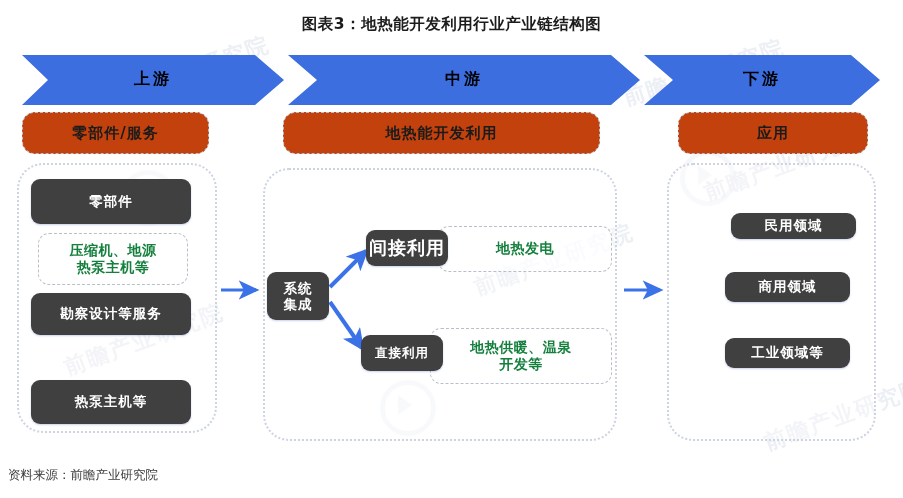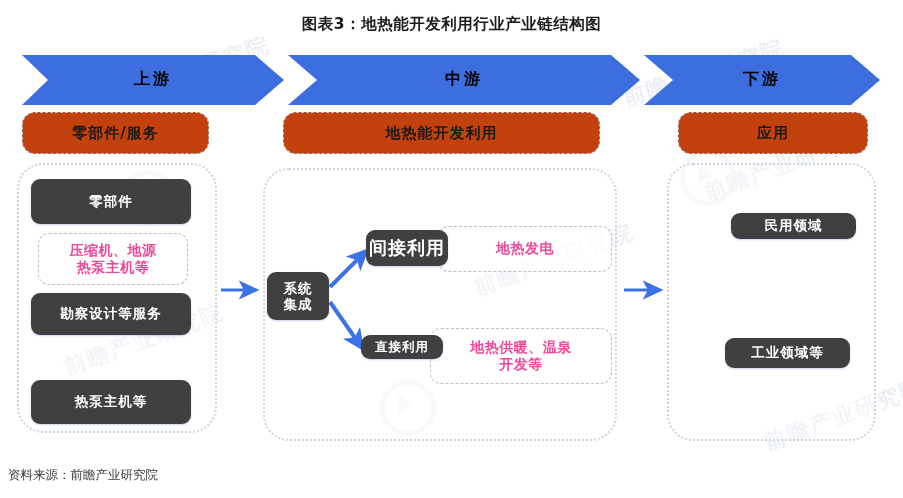--- a/index.html
+++ b/index.html
@@ -148,21 +148,21 @@
   
   .dbox {
     position: absolute;
     border: 1.4px dashed #b9bfc9;
     border-radius: 11px;
     background: rgba(255,255,255,0.6);
     display: flex;
     align-items: center;
     justify-content: center;
     text-align: center;
-    color: #ec4899;
+    color: #15803d;
     font-size: 14px;
     font-weight: bold;
     line-height: 1.25;
     z-index: 2;
     letter-spacing: .5px;
   }
 
   
   #wires {
     position: absolute;
@@ -231,26 +231,27 @@
   <div class="panel" style="left:263px; top:168px; width:350px; height:269px;"></div>
 
   <div class="bbox" style="left:267px; top:272px; width:62px; height:48px; white-space:pre-line; line-height:1.2;">系统
 集成</div>
 
   <div class="dbox" style="left:438px; top:226px; width:172px; height:44px;">地热发电</div>
   <div class="bbox" style="left:366px; top:230px; width:82px; height:36px; font-size:18px;">间接利用</div>
 
   <div class="dbox" style="left:430px; top:328px; width:180px; height:54px; white-space:pre-line;">地热供暖、温泉
 开发等</div>
-  <div class="bbox" style="left:361px; top:335px; width:82px; height:24px; font-size:12.5px;">直接利用</div>
+  <div class="bbox" style="left:361px; top:335px; width:82px; height:36px; font-size:12.5px;">直接利用</div>
 
   <div class="col-head" style="left:678px; top:112px; width:188px; height:40px;">应用</div>
   <div class="panel" style="left:667px; top:163px; width:205px; height:274px;"></div>
 
   <div class="bbox" style="left:731px; top:213px; width:125px; height:26px;">民用领域</div>
+  <div class="bbox" style="left:725px; top:272px; width:125px; height:30px;">商用领域</div>
   <div class="bbox" style="left:725px; top:338px; width:125px; height:30px;">工业领域等</div>
 
   <svg id="wires" viewBox="0 0 903 498">
     <defs>
       <marker id="ah" markerWidth="7" markerHeight="7" refX="5.4" refY="3" orient="auto">
         <path d="M0,0 L6.5,3 L0,6 L1.6,3 Z" fill="#3b72e8"></path>
       </marker>
       <marker id="ah2" markerWidth="6" markerHeight="6" refX="4.6" refY="2.6" orient="auto">
         <path d="M0,0 L5.6,2.6 L0,5.2 L1.4,2.6 Z" fill="#3b72e8"></path>
       </marker>

